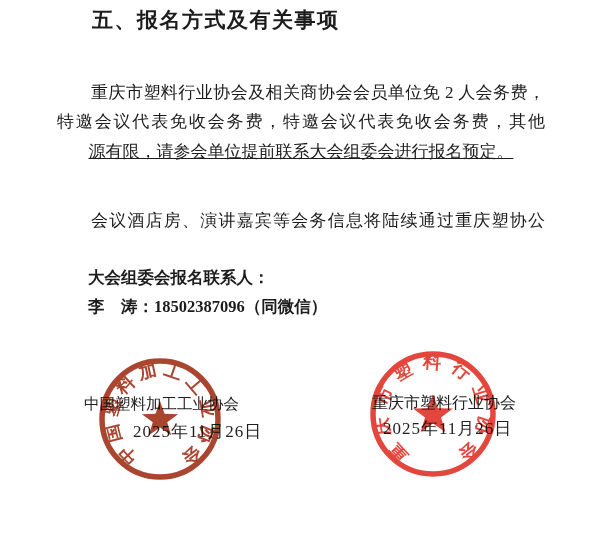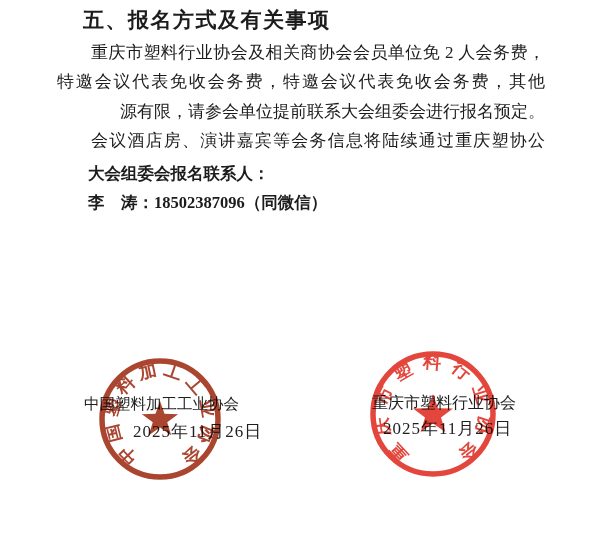--- a/index.html
+++ b/index.html
@@ -16,37 +16,37 @@
     position: absolute;
     left: 57px;
     top: 8px;
     width: 488px;
   }
   .heading {
     font-family: "Liberation Sans", "DejaVu Sans", sans-serif;
     font-weight: bold;
     font-size: 21px;
     letter-spacing: 1.5px;
-    margin: 0 0 0 26px;
+    margin: 0 0 0 35px;
     height: 30px;
     line-height: 24px;
     white-space: nowrap;
   }
   .bodyline {
     font-size: 17px;
     height: 29.4px;
     line-height: 29.4px;
     text-align: justify;
     text-align-last: justify;
     text-justify: inter-character;
   }
-  .bodyline.indent { padding-left: 34px; }
-  .bodyline.last { text-align: right; text-align-last: auto; }
+  .bodyline.indent { padding-left: 34px; margin-top: 40px; }
+  .bodyline.last { text-align: center; text-align-last: auto; text-decoration: underline; }
   .contacts {
-    margin-top: 3px;
+    margin-top: 27px;
     margin-left: 31px;
     font-weight: bold;
     font-size: 16.5px;
   }
   .contacts .cline {
     height: 29.4px;
     line-height: 29.4px;
     white-space: nowrap;
   }
   .sig-text {

